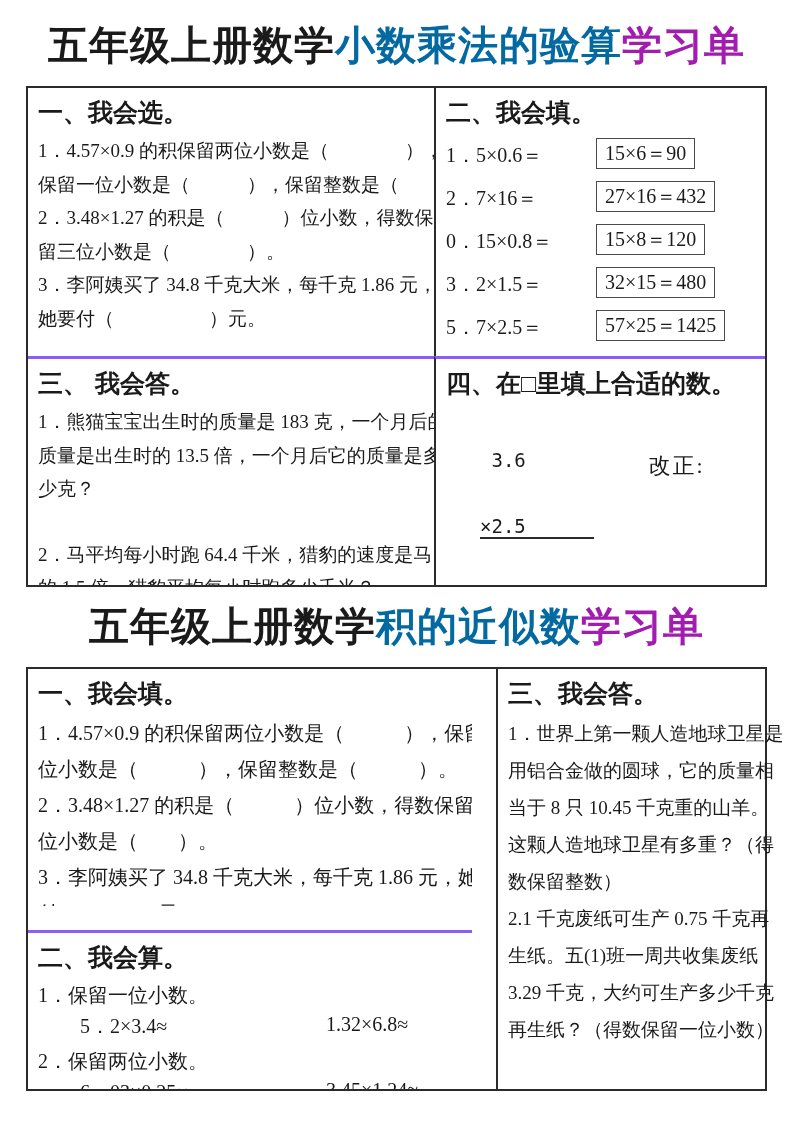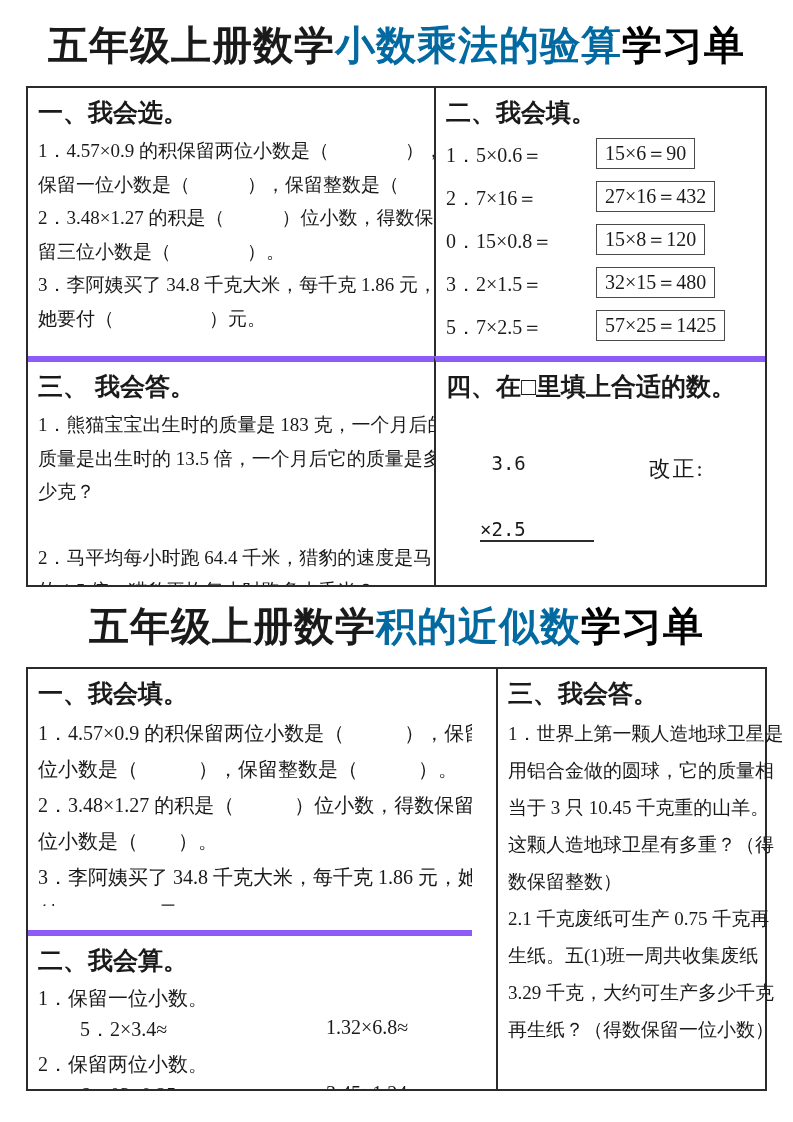--- a/index.html
+++ b/index.html
@@ -2,27 +2,27 @@
 <html><head>
 <meta charset="utf-8">
 <style>
   html,body{margin:0;padding:0;background:#fff;}
   .page{width:793px;height:1122px;background:#ffffff;color:#1a1a1a;
         font-family:"Liberation Serif","DejaVu Serif",serif;position:relative;overflow:hidden;}
   .title{width:100%;text-align:center;font-family:"Liberation Sans","DejaVu Sans",sans-serif;
          font-weight:bold;font-size:40px;line-height:46px;margin:0;padding-top:22px;letter-spacing:1px;}
   .title.second{padding-top:16px;}
   .t-red{color:#0369a1;}
-  .t-blue{color:#000000;}
+  .t-blue{color:#a21caf;}
   .sheet{width:737px;margin:18px auto 0 auto;border:2px solid #2b2b2b;display:grid;box-sizing:content-box;}
   .sheet1{grid-template-columns:406px 331px;grid-template-rows:268px 229px;}
   .sheet2{grid-template-columns:444px 293px;grid-template-rows:237px 159px;gap:24px;}
   .cell{box-sizing:border-box;padding:6px 12px 4px 10px;overflow:hidden;}
   .b-left{border-left:2px solid #2b2b2b;}
-  .b-top{border-top:6px solid #8b5cf6;}
+  .b-top{border-top:3px solid #8b5cf6;}
   .h2{font-family:"Liberation Sans","DejaVu Sans",sans-serif;font-weight:bold;
       font-size:25px;line-height:32px;margin:2px 0 6px 0;}
   .line{font-size:19px;line-height:33.5px;white-space:nowrap;}
   .s2line{font-size:20px;line-height:36px;white-space:nowrap;}
   .q2gap{margin-top:32px;}
   .q2gap-r{}
   .fill-row{position:relative;height:43px;font-size:20px;display:flex;align-items:center;white-space:nowrap;}
   .hint-box{position:absolute;left:150px;top:4px;border:1.5px solid #4a4a4a;background:#fff;
             padding:2px 8px 3px 8px;font-size:20px;line-height:24px;white-space:nowrap;}
   .mult-wrap{display:flex;align-items:flex-start;margin:2px 0 0 34px;}
@@ -129,21 +129,21 @@
       <div class="calc-row">
         <span class="calc-a">6．03×0.25≈</span>
         <span class="calc-b">3.45×1.24≈</span>
       </div>
     </div>
 
     <div class="cell b-left" style="grid-column:2;grid-row:1 / span 2;">
       <div class="h2">三、我会答。</div>
       <div class="rcol-line">1．世界上第一颗人造地球卫星是</div>
       <div class="rcol-line">用铝合金做的圆球，它的质量相</div>
-      <div class="rcol-line">当于 3 只 10.45 千克重的山羊。</div>
+      <div class="rcol-line">当于 8 只 10.45 千克重的山羊。</div>
       <div class="rcol-line">这颗人造地球卫星有多重？（得</div>
       <div class="rcol-line">数保留整数）</div>
       <div class="rcol-line q2gap-r">2.1 千克废纸可生产 0.75 千克再</div>
       <div class="rcol-line">生纸。五(1)班一周共收集废纸</div>
       <div class="rcol-line">3.29 千克，大约可生产多少千克</div>
       <div class="rcol-line">再生纸？（得数保留一位小数）</div>
     </div>
   </div>
 
 </div>

